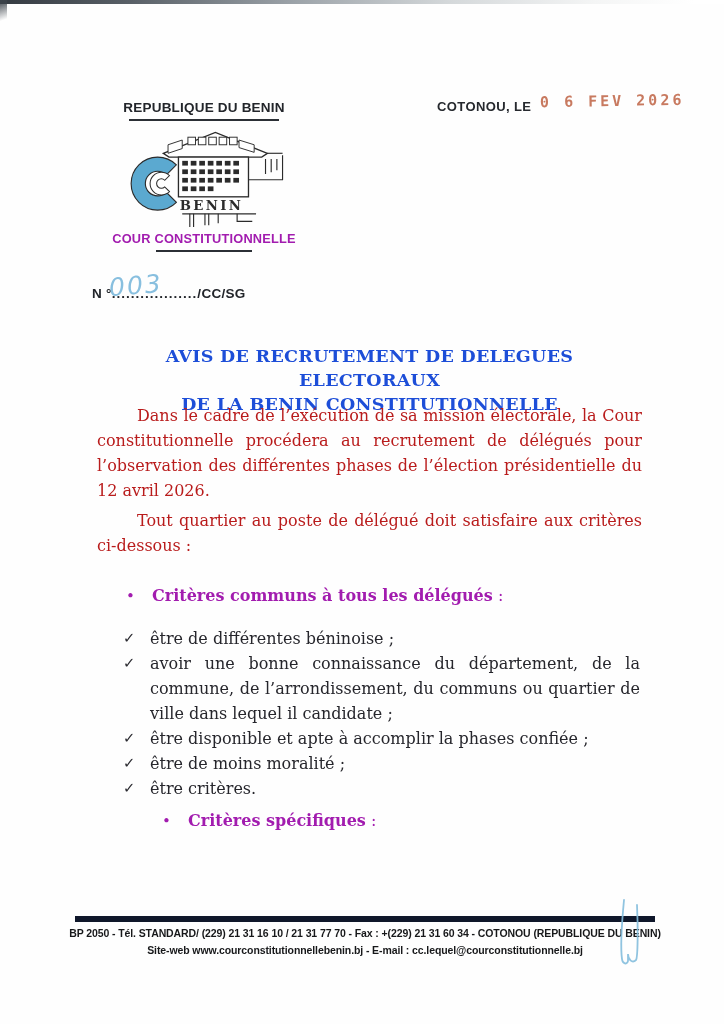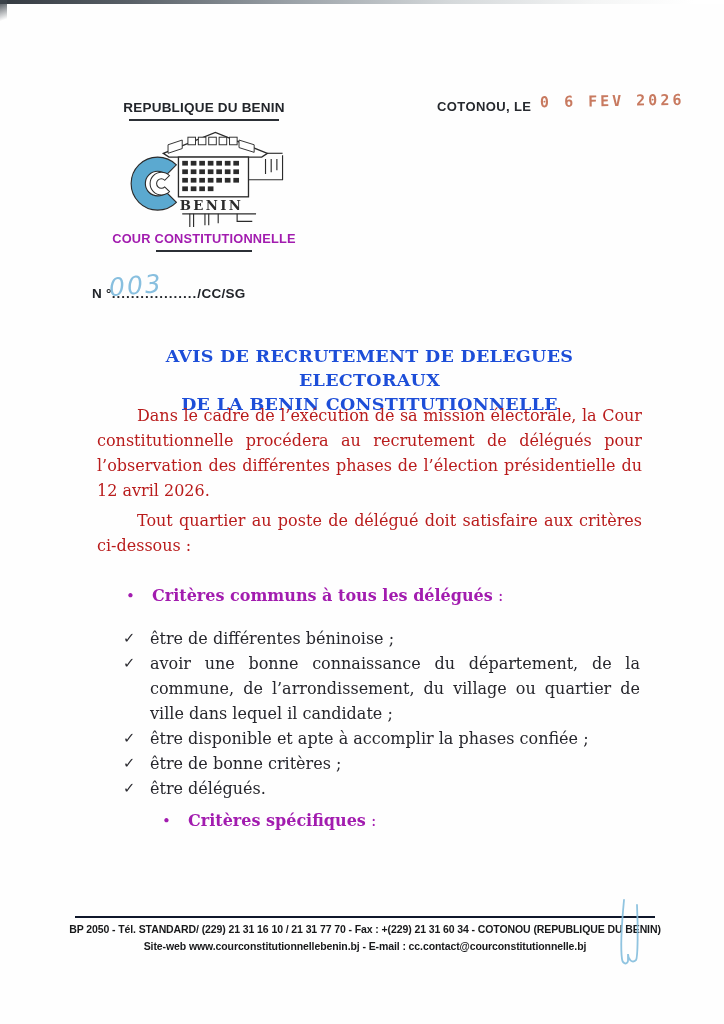--- a/index.html
+++ b/index.html
@@ -70,21 +70,21 @@
   .b2{top:808px;margin-left:36px;}
   .bdot{display:inline-block;width:26px;font-size:15px;}
   .blabel{font-weight:bold;}
   .checklist{position:absolute;left:123px;top:626px;width:517px;}
   .chk-row{display:flex;align-items:flex-start;}
   .chk{flex:0 0 27px;font-size:14.5px;line-height:25px;color:#2a2a30;}
   .chk-text{flex:1;font-size:16px;line-height:25px;text-align:justify;color:#26262c;}
   
   .footer{
     position:absolute;left:75px;top:916px;width:580px;
-    border-top:2px solid #0f172a;padding-top:3px;
+    border-top:6px solid #0f172a;padding-top:3px;
     font-family:"Liberation Sans",sans-serif;font-weight:bold;
     font-size:10.5px;line-height:17px;color:#17181a;letter-spacing:-.1px;
   }
   .f-line{display:flex;justify-content:center;white-space:nowrap;}
   .pen-mark{position:absolute;left:612px;top:897px;}
 </style>
 </head>
 <body>
 
 <div class="page">
@@ -182,43 +182,43 @@
     <span class="bdot">•</span><span class="blabel">Critères communs à tous les délégués</span><span> :</span>
   </div>
 
   <div class="checklist">
     <div class="chk-row">
       <span class="chk">✓</span>
       <span class="chk-text">être de différentes béninoise ;</span>
     </div>
     <div class="chk-row">
       <span class="chk">✓</span>
-      <span class="chk-text">avoir une bonne connaissance du département, de la commune, de l’arrondissement, du village ou quartier de ville dans lequel il candidate ;</span>
+      <span class="chk-text">avoir une bonne connaissance du département, de la commune, de l’arrondissement, du communs ou quartier de ville dans lequel il candidate ;</span>
     </div>
     <div class="chk-row">
       <span class="chk">✓</span>
       <span class="chk-text">être disponible et apte à accomplir la phases confiée ;</span>
     </div>
     <div class="chk-row">
       <span class="chk">✓</span>
-      <span class="chk-text">être de bonne critères ;</span>
-    </div>
-    <div class="chk-row">
-      <span class="chk">✓</span>
-      <span class="chk-text">être délégués.</span>
+      <span class="chk-text">être de moins moralité ;</span>
+    </div>
+    <div class="chk-row">
+      <span class="chk">✓</span>
+      <span class="chk-text">être critères.</span>
     </div>
   </div>
 
   <div class="bullet-row b2">
     <span class="bdot">•</span><span class="blabel">Critères spécifiques</span><span> :</span>
   </div>
 
 
   <div class="footer">
     <div class="f-line">BP 2050 - Tél. STANDARD/ (229) 21 31 16 10 / 21 31 77 70 - Fax : +(229) 21 31 60 34 - COTONOU (REPUBLIQUE DU BENIN)</div>
-    <div class="f-line">Site-web www.courconstitutionnellebenin.bj  - E-mail : cc.contact@courconstitutionnelle.bj</div>
+    <div class="f-line">Site-web www.courconstitutionnellebenin.bj  - E-mail : cc.lequel@courconstitutionnelle.bj</div>
   </div>
 
   <svg class="pen-mark" width="42" height="86" viewBox="0 0 42 86">
     <path d="M12,3 C10,24 8,48 10,62 C10.5,67 15,68 16,64 L16,57 C16,62 20,67 24,63 C26,60 26,28 25,8" fill="none" stroke="#84bedd" stroke-width="1.8" stroke-linecap="round" opacity="0.9"></path>
   </svg>
 
 </div>
 
 </body></html>

